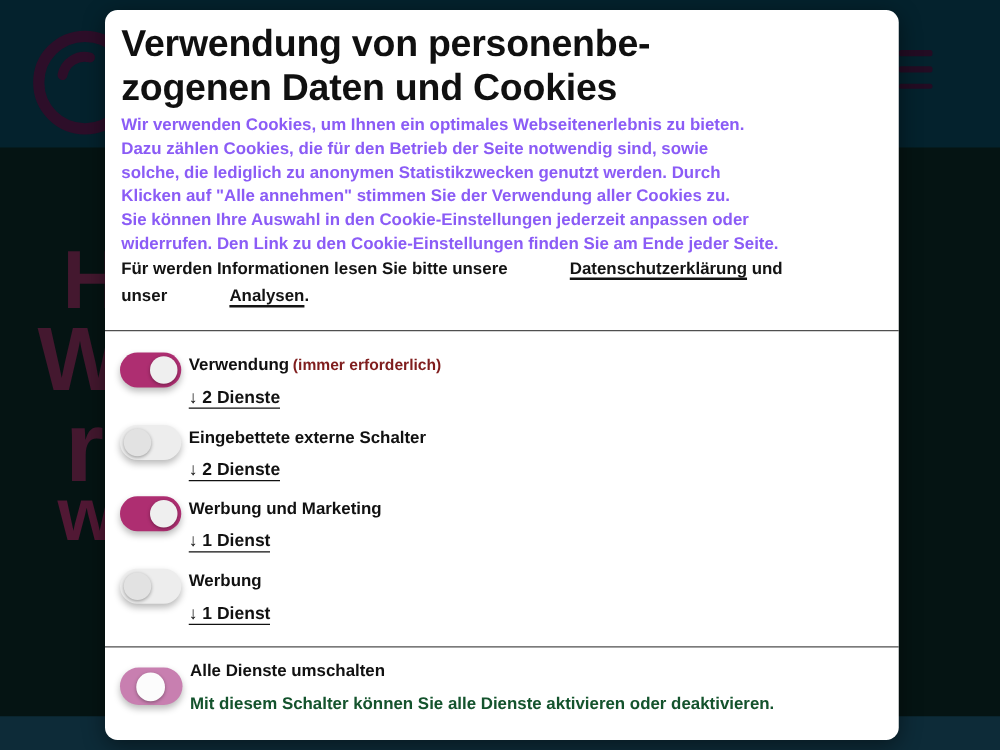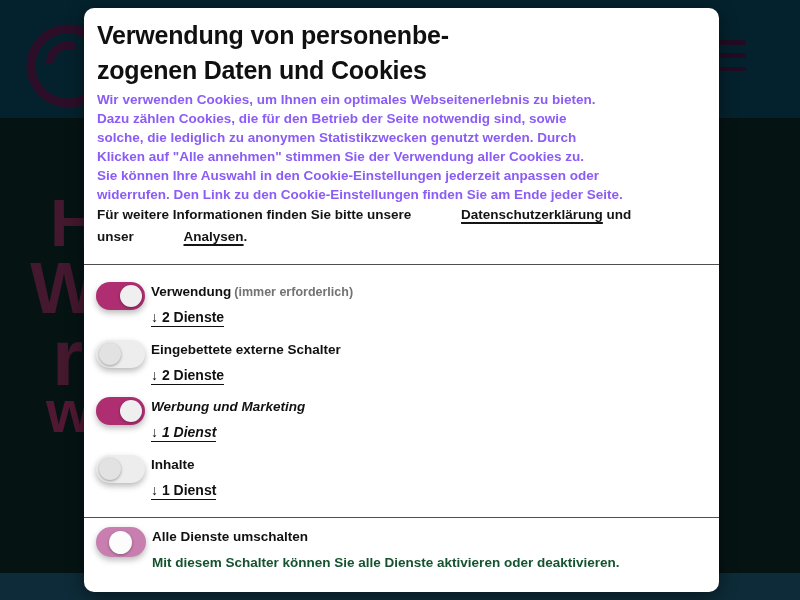--- a/index.html
+++ b/index.html
@@ -38,21 +38,21 @@
 
   
   .dialog {
     position:absolute; left:84px; top:8px; width:635px; height:584px;
     background:#ffffff; border-radius:10px;
     box-shadow:0 4px 18px rgba(0,0,0,.45);
     color:#141414;
   }
   .dialog-title {
     position:absolute; left:13px; top:10px; width:600px;
-    font-size:25px; font-weight:700; line-height:35px;
+    font-size:30px; font-weight:700; line-height:35px;
     letter-spacing:-0.2px; white-space:pre-line; color:#101010;
   }
   .dialog-intro {
     position:absolute; left:13px; top:82px; width:590px;
     font-size:13.5px; font-weight:700; line-height:19px;
     white-space:pre-line; color:#8b5cf6;
   }
   .dialog-intro-last {
     position:absolute; left:13px; top:196px; width:560px;
     font-size:13.5px; font-weight:700; line-height:22px; color:#141414;
@@ -65,43 +65,43 @@
     position:absolute; left:0; width:635px; height:0;
     border-top:1.5px solid #4f4f4f;
   }
   .divider.d1 { top:256px; }
   .divider.d2 { top:509px; }
 
   
   .toggle-row { position:absolute; left:12px; display:flex; align-items:flex-start; }
   .toggle-row.r1 { top:274px; }
   .toggle-row.r2 { top:332px; }
-  .toggle-row.r3 { top:389px;font-style:italic; }
+  .toggle-row.r3 { top:389px; }
   .toggle-row.r4 { top:447px; }
-  .toggle-row.r5 { top:519px; }
+  .toggle-row.r5 { top:519px;align-items:center; }
 
   .toggle {
     position:relative; width:49px; height:28px; border-radius:14px;
     flex:0 0 auto; cursor:pointer;
     box-shadow:0 3px 6px rgba(0,0,0,.28);
   }
   .toggle .knob {
     position:absolute; top:3px; width:22px; height:22px; border-radius:50%;
     box-shadow:0 1px 3px rgba(0,0,0,.35);
   }
   .toggle.on  { background:#ae2e71; }
   .toggle.on .knob  { right:3px; background:#efefef; }
   .toggle.off { background:#ededed; }
   .toggle.off .knob { left:3px;  background:#e2e2e2; }
   .toggle.mixed { width:50px; height:30px; border-radius:15px; background:#c87fb0; }
   .toggle.mixed .knob { left:13px; top:4px; width:23px; height:23px; background:#fcfcfc; }
 
   .row-text { margin-left:6px; padding-top:2px; }
   .row-label { font-size:13.5px; font-weight:700; color:#111; line-height:16px; }
-  .row-note  { font-size:12.5px; font-weight:700; color:#737373; margin-left:3px;text-align:center; }
+  .row-note  { font-size:12.5px; font-weight:700; color:#7f1d1d; margin-left:3px;text-align:center; }
   .services-link {
     display:inline-block; margin-top:9px;
     font-size:14px; font-weight:700; color:#111;
     border-bottom:1.5px solid #111; padding-bottom:1px; cursor:pointer;
   }
   .row-desc {
     margin-top:10px; font-size:13.5px; font-weight:700; color:#14532d;
   }
 </style>
 </head>
@@ -132,21 +132,21 @@
   <h1 class="dialog-title">Verwendung von personenbe-
 zogenen Daten und Cookies</h1>
 
   <p class="dialog-intro">Wir verwenden Cookies, um Ihnen ein optimales Webseitenerlebnis zu bieten.
 Dazu zählen Cookies, die für den Betrieb der Seite notwendig sind, sowie
 solche, die lediglich zu anonymen Statistikzwecken genutzt werden. Durch
 Klicken auf "Alle annehmen" stimmen Sie der Verwendung aller Cookies zu.
 Sie können Ihre Auswahl in den Cookie-Einstellungen jederzeit anpassen oder
 widerrufen. Den Link zu den Cookie-Einstellungen finden Sie am Ende jeder Seite.</p>
 
-  <p class="dialog-intro-last"><span>Für weitere Informationen finden Sie bitte unsere </span><span class="inline-link">Datenschutzerklärung</span><span> und unser </span><span class="inline-link">Analysen</span><span>.</span></p>
+  <p class="dialog-intro-last"><span>Für werden Informationen lesen Sie bitte unsere </span><span class="inline-link">Datenschutzerklärung</span><span> und unser </span><span class="inline-link">Analysen</span><span>.</span></p>
 
   <div class="divider d1"></div>
 
   <div class="toggle-row r1">
     <div class="toggle on" role="switch">
       <div class="knob"></div>
     </div>
     <div class="row-text">
       <div class="row-label"><span>Verwendung</span><span class="row-note">(immer erforderlich)</span></div>
       <span class="services-link">↓ 2 Dienste</span>
@@ -171,21 +171,21 @@
       <div class="row-label"><span>Werbung und Marketing</span></div>
       <span class="services-link">↓ 1 Dienst</span>
     </div>
   </div>
 
   <div class="toggle-row r4">
     <div class="toggle off" role="switch">
       <div class="knob"></div>
     </div>
     <div class="row-text">
-      <div class="row-label"><span>Inhalte</span></div>
+      <div class="row-label"><span>Werbung</span></div>
       <span class="services-link">↓ 1 Dienst</span>
     </div>
   </div>
 
   <div class="divider d2"></div>
 
   <div class="toggle-row r5">
     <div class="toggle mixed" role="switch">
       <div class="knob"></div>
     </div>

